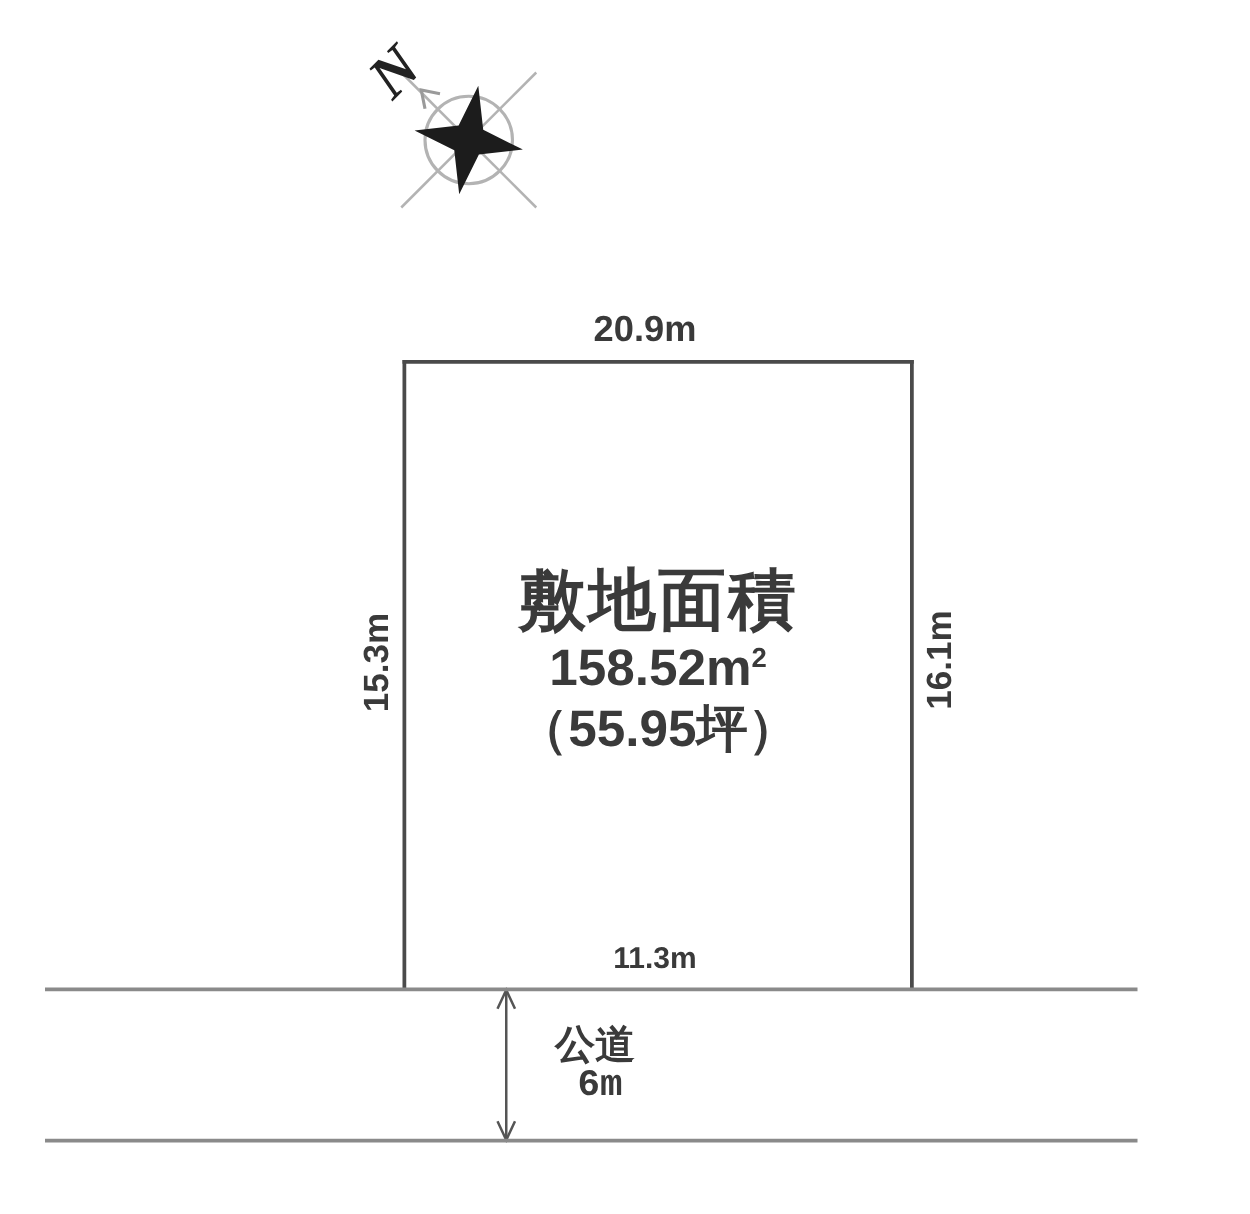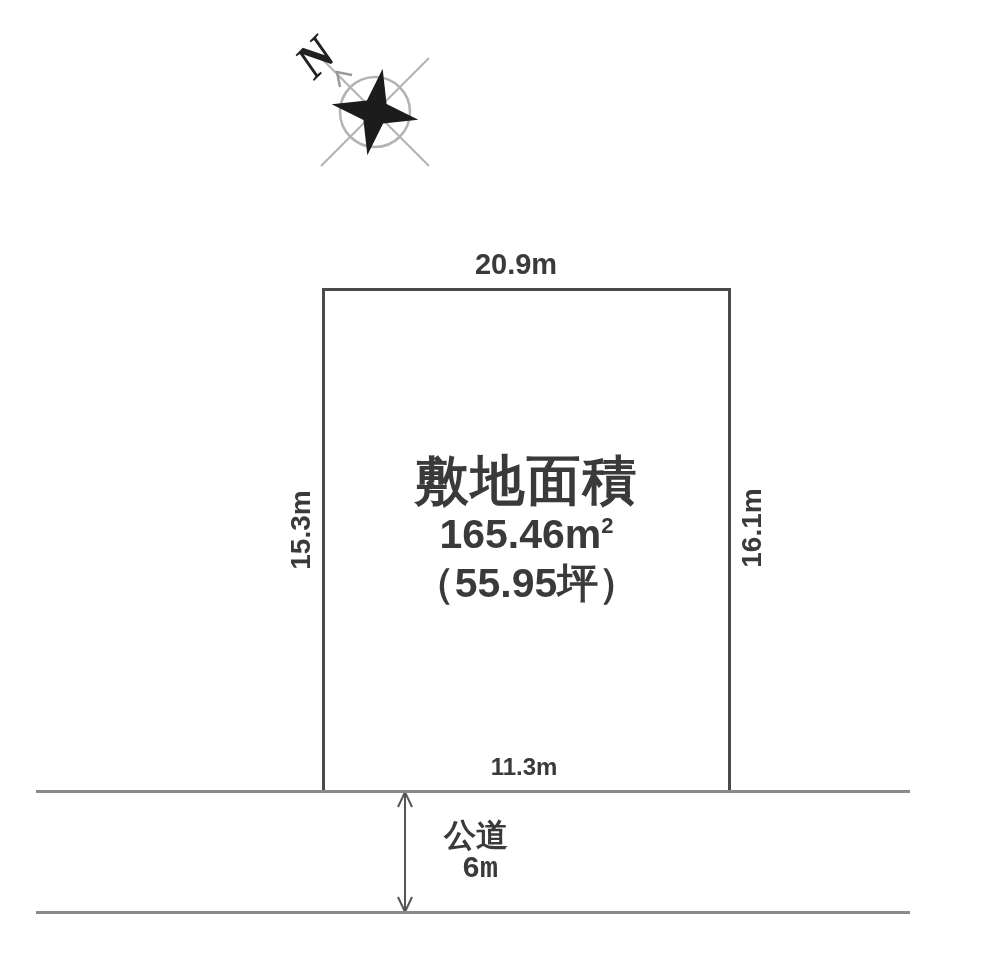--- a/index.html
+++ b/index.html
@@ -69,20 +69,20 @@
   <div class="abs road-line" id="road-line-top"></div>
   <div class="abs road-line" id="road-line-bottom"></div>
 
   <div class="abs lbl center" id="dim-top">20.9m</div>
   <div class="abs lbl center dim-vert" id="dim-left">15.3m</div>
   <div class="abs lbl center dim-vert" id="dim-right">16.1m</div>
   <div class="abs lbl center" id="dim-bottom">11.3m</div>
 
   <div class="abs center" id="area-block">
     <div id="area-title">敷地面積</div>
-    <div id="area-value"><span>165.46m</span><sup>2</sup></div>
+    <div id="area-value"><span>158.52m</span><sup>2</sup></div>
     <div id="area-tsubo">（55.95坪）</div>
   </div>
 
   <div class="abs lbl center" id="road-label">公道</div>
   <div class="abs lbl center" id="road-width">6m</div>
 
 </div>
 
 </body></html>

